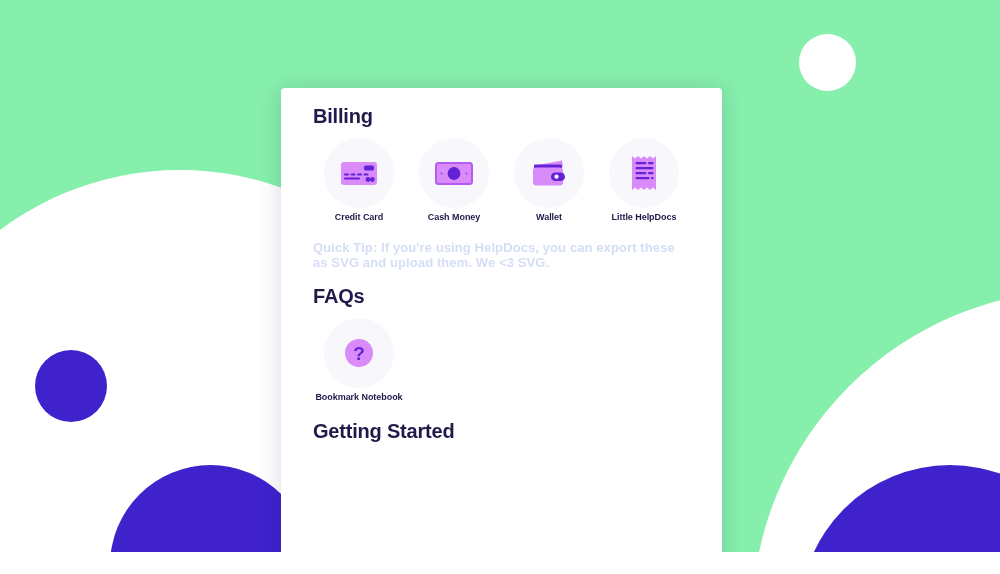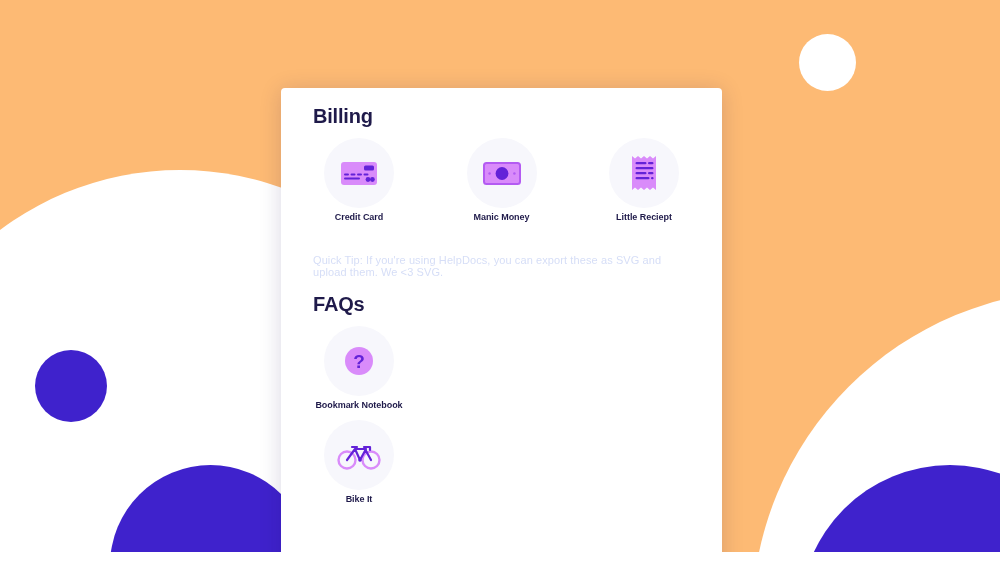--- a/index.html
+++ b/index.html
@@ -9,21 +9,21 @@
     width: 1000px;
     height: 574px;
     overflow: hidden;
     font-family: "Liberation Sans", sans-serif;
   }
 
   #stage {
     position: relative;
     width: 1000px;
     height: 552px;
-    background: #fdba74;
+    background: #86efac;
     overflow: hidden;
   }
 
   
   .bg-shape { position: absolute; border-radius: 50%; }
 
   #bg-white-blob-left {
     left: -120px; top: 170px;
     width: 600px; height: 600px;
     background: #FFFFFF;
@@ -106,23 +106,23 @@
     margin-top: 4px;
     font-size: 9px;
     font-weight: bold;
     color: #1F1A4A;
     text-align: center;
     white-space: nowrap;
     letter-spacing: -0.05px;
   }
 
   .quick-tip {
-    margin-top: 32px;
-    font-size: 11px;
-    font-weight: normal;
+    margin-top: 18px;
+    font-size: 13px;
+    font-weight: bold;
     color: #D6DEF7;
     letter-spacing: 0.1px;
   }
 </style>
 </head>
 <body>
 
 <div id="stage">
 
   <div class="bg-shape" id="bg-white-blob-left"></div>
@@ -160,40 +160,52 @@
 
         <div class="icon-cell">
           <div class="icon-disc">
             <svg width="44" height="44" viewBox="0 0 44 44">
               <rect x="4" y="12" width="36" height="21" rx="2.5" fill="#D98BFA" stroke="#B45BF2" stroke-width="2"></rect>
               <circle cx="22" cy="22.5" r="6.4" fill="#6322D8"></circle>
               <circle cx="9.6" cy="22.5" r="1.25" fill="#B45BF2"></circle>
               <circle cx="34.4" cy="22.5" r="1.25" fill="#B45BF2"></circle>
             </svg>
           </div>
-          <div class="icon-label">Manic Money</div>
-        </div>
-
+          <div class="icon-label">Cash Money</div>
+        </div>
+
+        <div class="icon-cell">
+          <div class="icon-disc">
+            <svg width="44" height="44" viewBox="0 0 44 44">
+              <path d="M8 14.5 L35 9.5 L36 15.5 L8 17 Z" fill="#D98BFA"></path>
+              <rect x="7" y="13.5" width="28" height="4.2" rx="1.4" fill="#6322D8"></rect>
+              <rect x="6" y="16.5" width="30" height="18" rx="3.2" fill="#D98BFA"></rect>
+              <rect x="24" y="21.5" width="14" height="8.5" rx="4.25" fill="#6322D8"></rect>
+              <circle cx="29.5" cy="25.7" r="2.1" fill="#FFFFFF"></circle>
+            </svg>
+          </div>
+          <div class="icon-label">Wallet</div>
+        </div>
 
         <div class="icon-cell">
           <div class="icon-disc">
             <svg width="44" height="48" viewBox="0 0 44 48">
               <path d="M10 7 l3 2.6 l3 -2.6 l3 2.6 l3 -2.6 l3 2.6 l3 -2.6 l3 2.6 l3 -2.6 V41 l-3 -2.6 l-3 2.6 l-3 -2.6 l-3 2.6 l-3 -2.6 l-3 2.6 l-3 -2.6 l-3 2.6 Z" fill="#D98BFA"></path>
               <g fill="#6322D8">
                 <rect x="13.5" y="13" width="11" height="2.3" rx="1.15"></rect>
                 <rect x="26" y="13" width="5.5" height="2.3" rx="1.15"></rect>
                 <rect x="13.5" y="18" width="18" height="2.3" rx="1.15"></rect>
                 <rect x="13.5" y="23" width="11" height="2.3" rx="1.15"></rect>
                 <rect x="26" y="23" width="5.5" height="2.3" rx="1.15"></rect>
                 <rect x="13.5" y="28" width="14" height="2.3" rx="1.15"></rect>
                 <rect x="29" y="28" width="2.6" height="2.3" rx="1.15"></rect>
               </g>
             </svg>
           </div>
-          <div class="icon-label">Little Reciept</div>
+          <div class="icon-label">Little HelpDocs</div>
         </div>
 
       </div>
 
       <div class="quick-tip">Quick Tip: If you're using HelpDocs, you can export these as SVG and upload them. We &lt;3 SVG.</div>
     </div>
 
     <div class="section" id="section-faqs">
       <div class="section-title">FAQs</div>
 
@@ -209,36 +221,25 @@
           <div class="icon-label">Bookmark Notebook</div>
         </div>
 
 
 
 
       </div>
     </div>
 
     <div class="section" id="section-getting-started">
+      <div class="section-title">Getting Started</div>
 
       <div class="icon-row">
 
 
 
-        <div class="icon-cell">
-          <div class="icon-disc">
-            <svg width="46" height="40" viewBox="0 0 46 40">
-              <circle cx="11" cy="25" r="8.5" fill="none" stroke="#D98BFA" stroke-width="2.4"></circle>
-              <circle cx="35" cy="25" r="8.5" fill="none" stroke="#D98BFA" stroke-width="2.4"></circle>
-              <path d="M11 25 L19 14 L29 14 L35 25 M19 14 L24 25 M24 25 L30 14" fill="none" stroke="#6322D8" stroke-width="2.2" stroke-linecap="round" stroke-linejoin="round"></path>
-              <path d="M16 12 L21 12 M28 12 L34 12 L34 15" fill="none" stroke="#6322D8" stroke-width="2.2" stroke-linecap="round" stroke-linejoin="round"></path>
-              <circle cx="24" cy="25" r="1.8" fill="#6322D8"></circle>
-            </svg>
-          </div>
-          <div class="icon-label">Bike It</div>
-        </div>
 
 
       </div>
     </div>
 
   </div>
 </div>
 
 </body></html>

